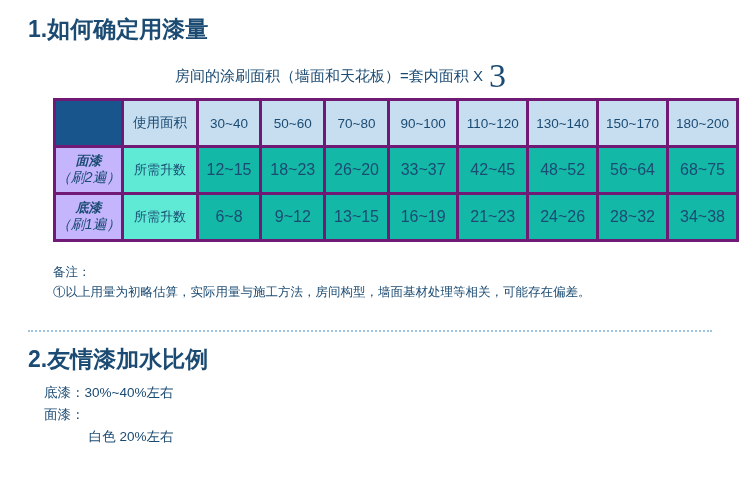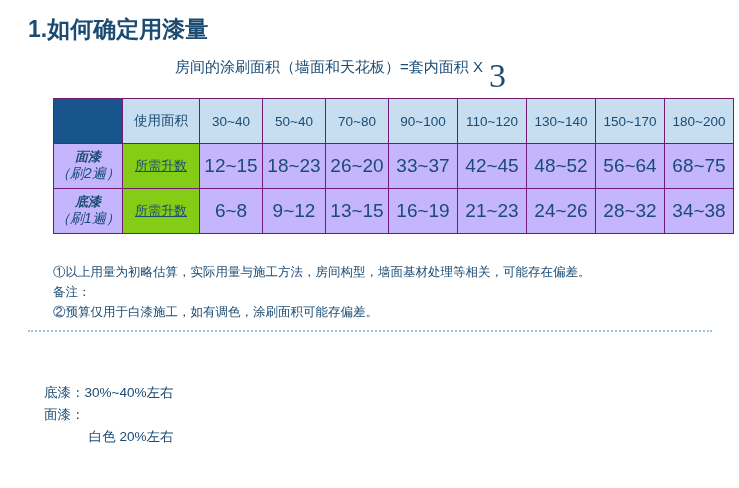--- a/index.html
+++ b/index.html
@@ -34,21 +34,21 @@
   }
 
   
   .formula {
     position: absolute;
     left: 175px;
     top: 58px;
     font-size: 15px;
     color: #1b4b73;
     display: flex;
-    align-items: flex-start;
+    align-items: flex-end;
   }
   .formula .big-num {
     font-size: 34px;
     line-height: 28px;
     margin-left: 6px;
     font-family: "Liberation Serif", serif;
     color: #1b4b73;
     position: relative;
     top: 4px;
   }
@@ -58,21 +58,21 @@
     position: absolute;
     left: 53px;
     top: 98px;
   }
   table.paint-table {
     border-collapse: collapse;
     font-size: 13px;
     color: #1b4b73;
   }
   table.paint-table td {
-    border: 1px solid #701a75;
+    border: 3px solid #701a75;
     text-align: center;
     vertical-align: middle;
     padding: 0;
     height: 44px;
   }
   .c-head {
     background: #c7def0;
     font-size: 13.5px;
   }
   .c-corner {
@@ -83,26 +83,25 @@
     font-weight: bold;
     line-height: 1.15;
     font-style: italic;
   }
   .c-row-label .sub {
     font-size: 14px;
     font-weight: normal;
     display: block;
   }
   .c-sub {
-    background: #84cc16;
-    text-decoration: underline;
+    background: #5eead4;
   }
   .c-val {
-    background: #c4b5fd;
-    font-size: 19px;
+    background: #14b8a6;
+    font-size: 16px;
   }
   .w-corner { width: 68px; }
   .w-sub { width: 76px; }
   .w-col { width: 62px; }
   .w-col-wide { width: 68px; }
 
   
   .notes {
     position: absolute;
     left: 53px;
@@ -151,21 +150,21 @@
     <span class="big-num">3</span>
   </div>
 
   <div class="tbl-wrap">
     <table class="paint-table">
       <tbody>
         <tr>
           <td class="c-corner w-corner"></td>
           <td class="c-head w-sub">使用面积</td>
           <td class="c-head w-col">30~40</td>
-          <td class="c-head w-col">50~40</td>
+          <td class="c-head w-col">50~60</td>
           <td class="c-head w-col">70~80</td>
           <td class="c-head w-col-wide">90~100</td>
           <td class="c-head w-col-wide">110~120</td>
           <td class="c-head w-col-wide">130~140</td>
           <td class="c-head w-col-wide">150~170</td>
           <td class="c-head w-col-wide">180~200</td>
         </tr>
 
         <tr>
           <td class="c-row-label w-corner">
@@ -196,27 +195,27 @@
           <td class="c-val w-col-wide">21~23</td>
           <td class="c-val w-col-wide">24~26</td>
           <td class="c-val w-col-wide">28~32</td>
           <td class="c-val w-col-wide">34~38</td>
         </tr>
       </tbody>
     </table>
   </div>
 
   <div class="notes">
+    <div>备注：</div>
     <div>①以上用量为初略估算，实际用量与施工方法，房间构型，墙面基材处理等相关，可能存在偏差。</div>
-    <div>备注：</div>
-    <div>②预算仅用于白漆施工，如有调色，涂刷面积可能存偏差。</div>
   </div>
 
   <div class="divider"></div>
 
+  <div class="section-title" id="sec2-title">2.友情漆加水比例</div>
 
   <div class="sec2-lines">
     <div>底漆：30%~40%左右</div>
     <div>面漆：</div>
     <div class="indent">白色  20%左右</div>
   </div>
 
 </div>
 
 </body></html>

